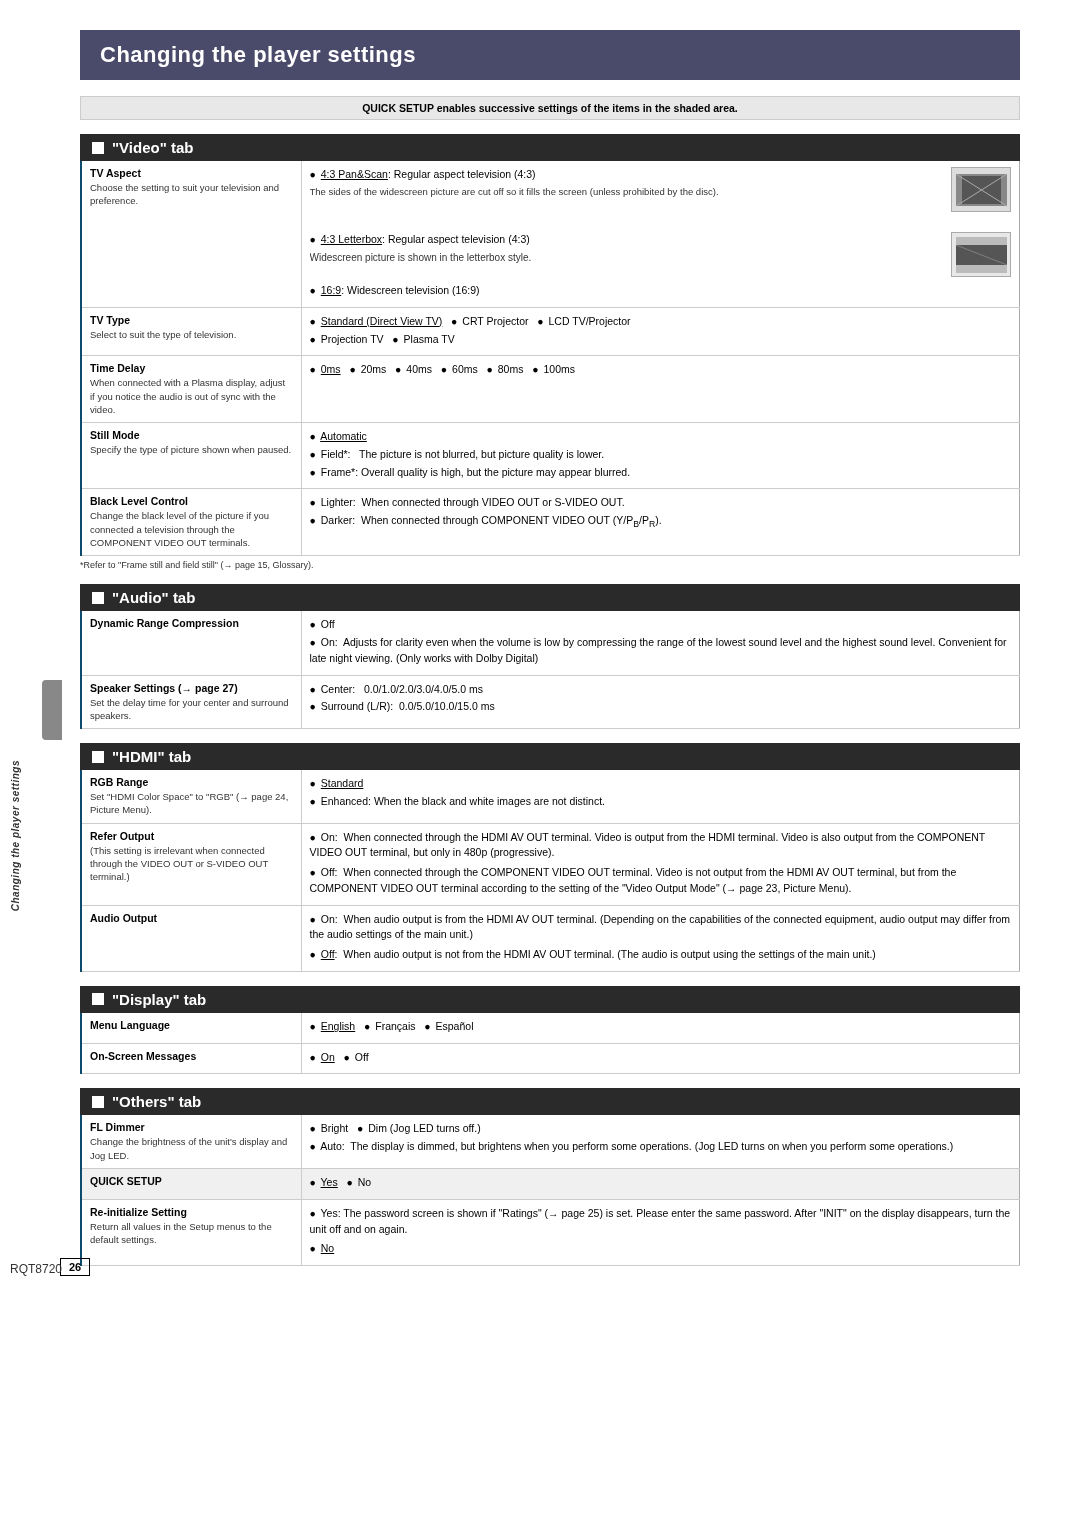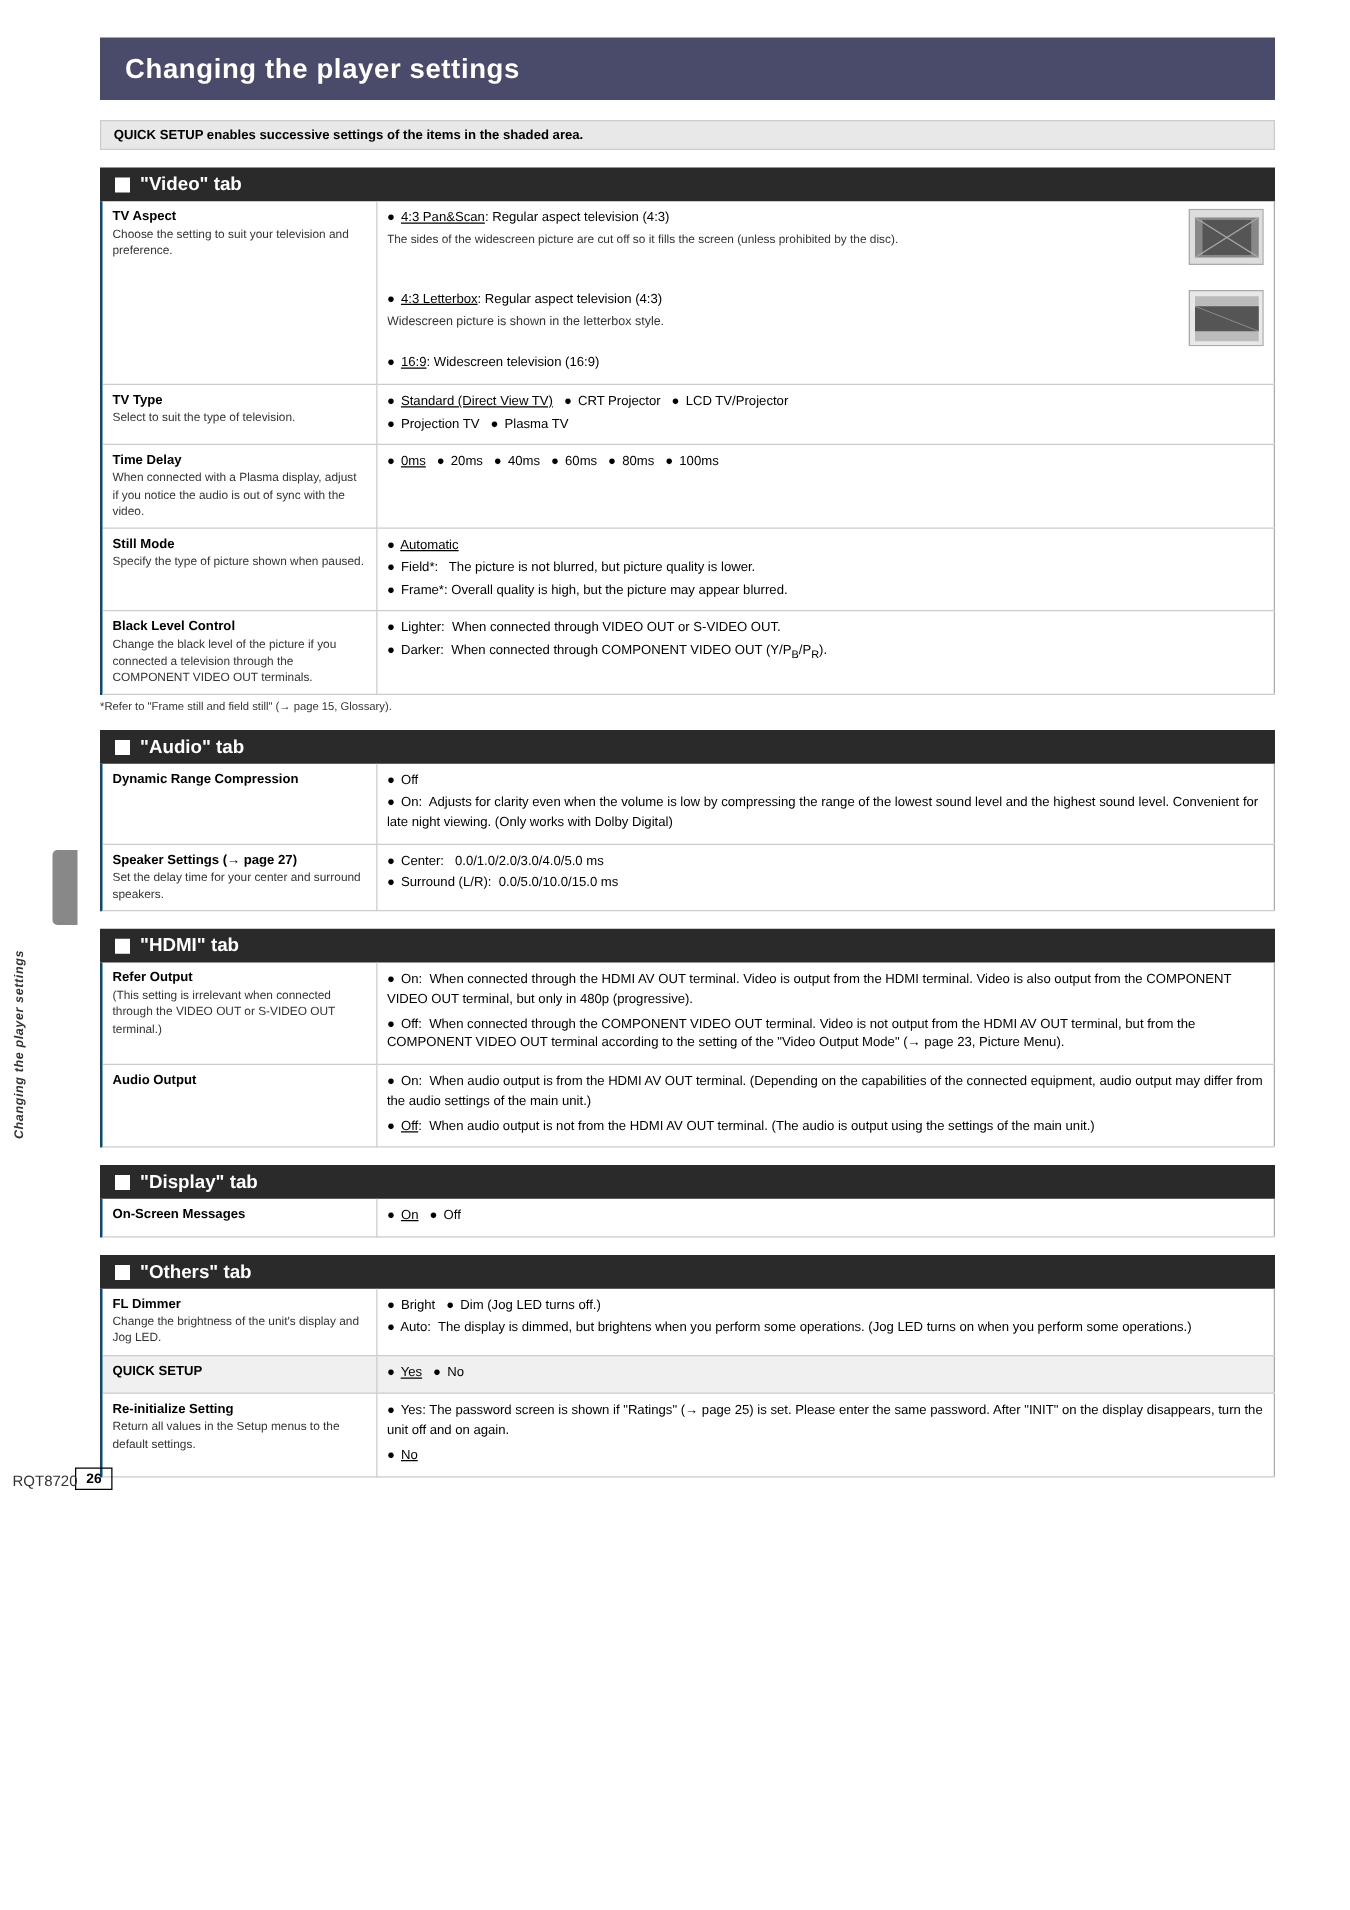--- a/index.html
+++ b/index.html
@@ -24,20 +24,21 @@
       margin-bottom: 16px;
       letter-spacing: 0.5px;
     }
     .quick-setup-note {
       background: #e8e8e8;
       border: 1px solid #ccc;
       padding: 5px 10px;
       font-size: 10.5px;
       font-weight: bold;
       margin-bottom: 14px;
+      text-align: center;
     }
     .section-header {
       background: #2a2a2a;
       color: #fff;
       font-size: 15px;
       font-weight: bold;
       padding: 5px 12px;
       margin-top: 14px;
       margin-bottom: 0;
       display: flex;
@@ -280,20 +281,30 @@
     </tr>
   </tbody>
     </table>
 
   <div class="section-header">
     <span class="sq"></span>
     <span>"HDMI" tab</span>
   </div>
   <table class="settings-table">
     <tbody>
+        <tr>
+      <td>
+        <div class="row-title">RGB Range</div>
+        <div class="row-desc">Set "HDMI Color Space" to "RGB" (→ page 24, Picture Menu).</div>
+      </td>
+      <td>
+        <div class="content-line"><span class="bullet">●</span> <u>Standard</u></div>
+        <div class="content-line"><span class="bullet">●</span> Enhanced: When the black and white images are not distinct.</div>
+      </td>
+    </tr>
     <tr>
       <td>
         <div class="row-title">Refer Output</div>
         <div class="row-desc">(This setting is irrelevant when connected through the VIDEO OUT or S-VIDEO OUT terminal.)</div>
       </td>
       <td>
         <div class="content-line"><span class="bullet">●</span> On:&nbsp; When connected through the HDMI AV OUT terminal. Video is output from the HDMI terminal. Video is also output from the COMPONENT VIDEO OUT terminal, but only in 480p (progressive).</div>
         <div class="content-line" style="margin-top:4px;"><span class="bullet">●</span> Off:&nbsp; When connected through the COMPONENT VIDEO OUT terminal. Video is not output from the HDMI AV OUT terminal, but from the COMPONENT VIDEO OUT terminal according to the setting of the "Video Output Mode" (→ page 23, Picture Menu).</div>
       </td>
     </tr>
@@ -308,20 +319,28 @@
     </tr>
   </tbody>
     </table>
 
   <div class="section-header">
     <span class="sq"></span>
     <span>"Display" tab</span>
   </div>
   <table class="settings-table">
     <tbody>
+        <tr>
+      <td>
+        <div class="row-title">Menu Language</div>
+      </td>
+      <td>
+        <div class="content-line"><span class="bullet">●</span> <u>English</u>&nbsp;&nbsp;&nbsp;<span class="bullet">●</span> Français&nbsp;&nbsp;&nbsp;<span class="bullet">●</span> Español</div>
+      </td>
+    </tr>
     <tr>
       <td>
         <div class="row-title">On-Screen Messages</div>
       </td>
       <td>
         <div class="content-line"><span class="bullet">●</span> <u>On</u>&nbsp;&nbsp;&nbsp;<span class="bullet">●</span> Off</div>
       </td>
     </tr>
   </tbody>
     </table>

